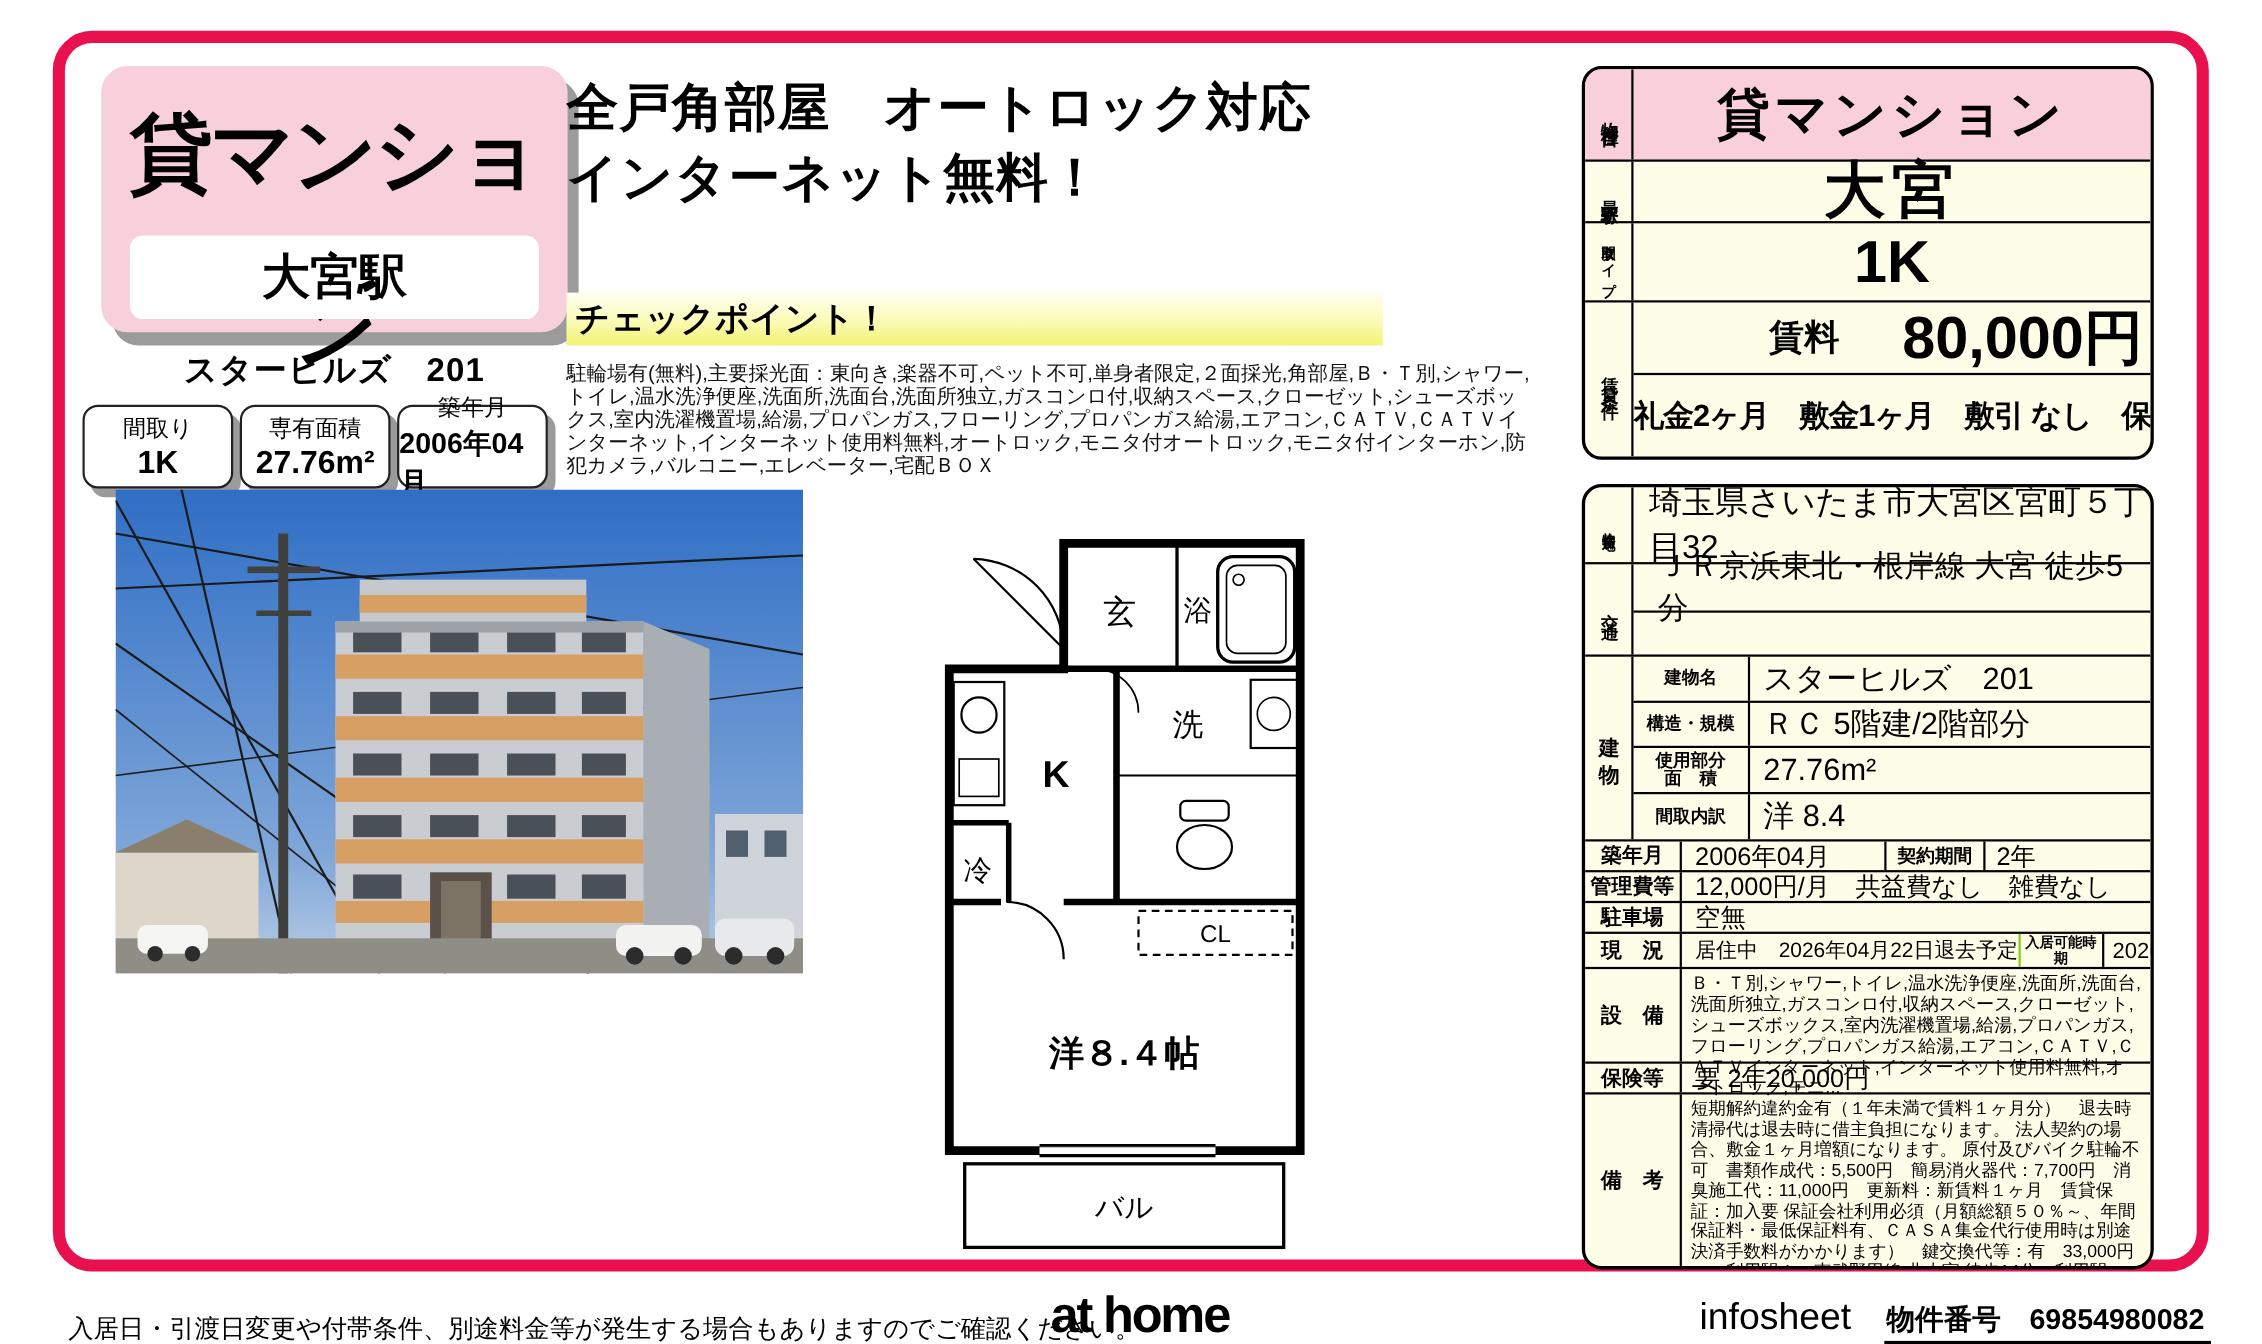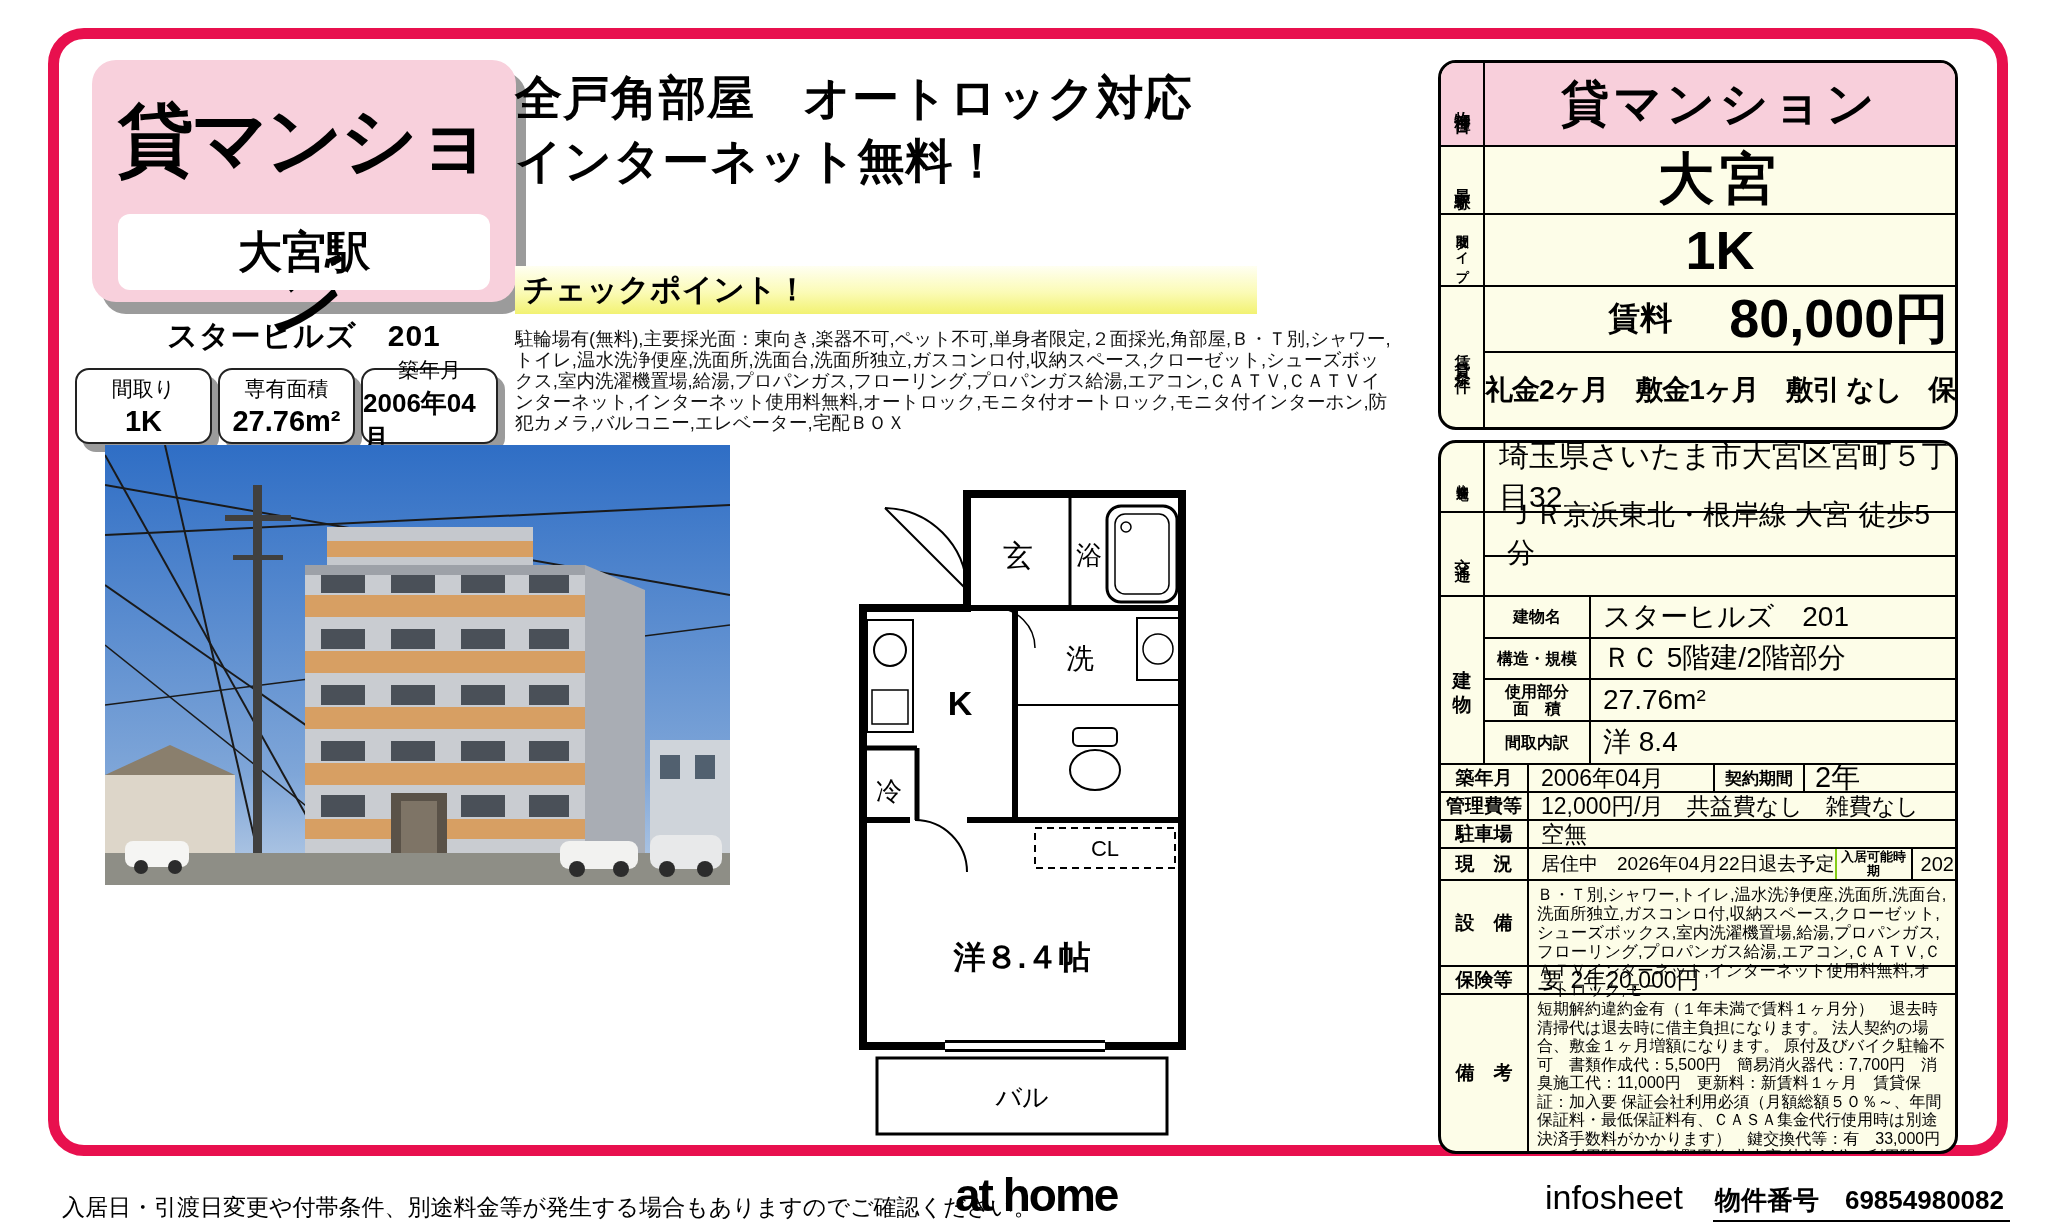--- a/index.html
+++ b/index.html
@@ -51,21 +51,21 @@
   .row:last-child { border-bottom:none; }
   .vlab { width:44px; min-width:44px; border-right:2px solid #000; display:flex;
           align-items:center; justify-content:center; writing-mode:vertical-rl;
           text-orientation:upright; font-size:16px; font-weight:700; letter-spacing:3px; }
   .cell { display:flex; align-items:center; }
   .grow { flex:1; }
   .center { justify-content:center; }
   .pink-row { background:#f8cfdb; }
 
   .r-type { height:84px; } .r-type .cell { font-size:48px; font-weight:700; letter-spacing:4px; }
-  .r-sta  { height:68px; } .r-sta .cell { font-size:56px; font-weight:700; letter-spacing:6px; }
+  .r-sta  { height:56px; } .r-sta .cell { font-size:56px; font-weight:700; letter-spacing:6px; }
   .r-lay  { height:72px; } .r-lay .cell { font-size:54px; font-weight:700; }
   .r-terms { height:140px; }
   .terms-inner { flex:1; display:flex; flex-direction:column; }
   .rent-line { height:66px; border-bottom:2px solid #000; display:flex; align-items:center;
                justify-content:center; gap:12px; }
   .rent-label { font-size:32px; font-weight:700; }
   .rent-value { font-size:54px; font-weight:700;margin-left:45px; }
   .fees-line { flex:1; display:flex; align-items:center; justify-content:center;
                font-size:28px; font-weight:700; letter-spacing:-1px; white-space:nowrap; }
 
@@ -84,21 +84,21 @@
          align-items:center; justify-content:center; font-size:16px; font-weight:700;
          text-align:center; white-space:pre-line; line-height:17px; }
   .bld-row .cell { font-size:28px; padding-left:12px; }
 
   .hlab { width:88px; min-width:88px; border-right:2px solid #000; display:flex;
           align-items:center; justify-content:center; font-size:19px; font-weight:700; }
   .r-built { height:28px; } .r-built .cell { font-size:23px; padding-left:12px; }
   .lab2 { width:92px; min-width:92px; border-left:2px solid #000; border-right:2px solid #000;
           display:flex; align-items:center; justify-content:center; font-size:17px; font-weight:700; }
   .val2 { width:150px; min-width:150px; display:flex; align-items:center;
-          font-size:29px; padding-left:10px; }
+          font-size:23px; padding-left:10px; }
   .r-mgmt { height:28px; } .r-mgmt .cell { font-size:23px; padding-left:12px; white-space:nowrap; }
   .r-park { height:28px; } .r-park .cell { font-size:23px; padding-left:12px; }
   .r-stat { height:32px; } .r-stat .cell { font-size:19px; padding-left:12px; white-space:nowrap; }
   .lab2s { width:78px; min-width:78px; border-left:2px solid #84cc16; border-right:2px solid #000;
            display:flex; align-items:center; justify-content:center; text-align:center;
            font-size:13px; font-weight:700; line-height:14px; padding:0 4px; }
   .val2s { width:170px; min-width:170px; display:flex; align-items:center;
            font-size:20px; padding-left:8px; white-space:nowrap; }
   .r-equip { height:86px; } .r-equip .cell { font-size:16.5px; line-height:19px;
              padding:4px 8px; align-items:flex-start; }

